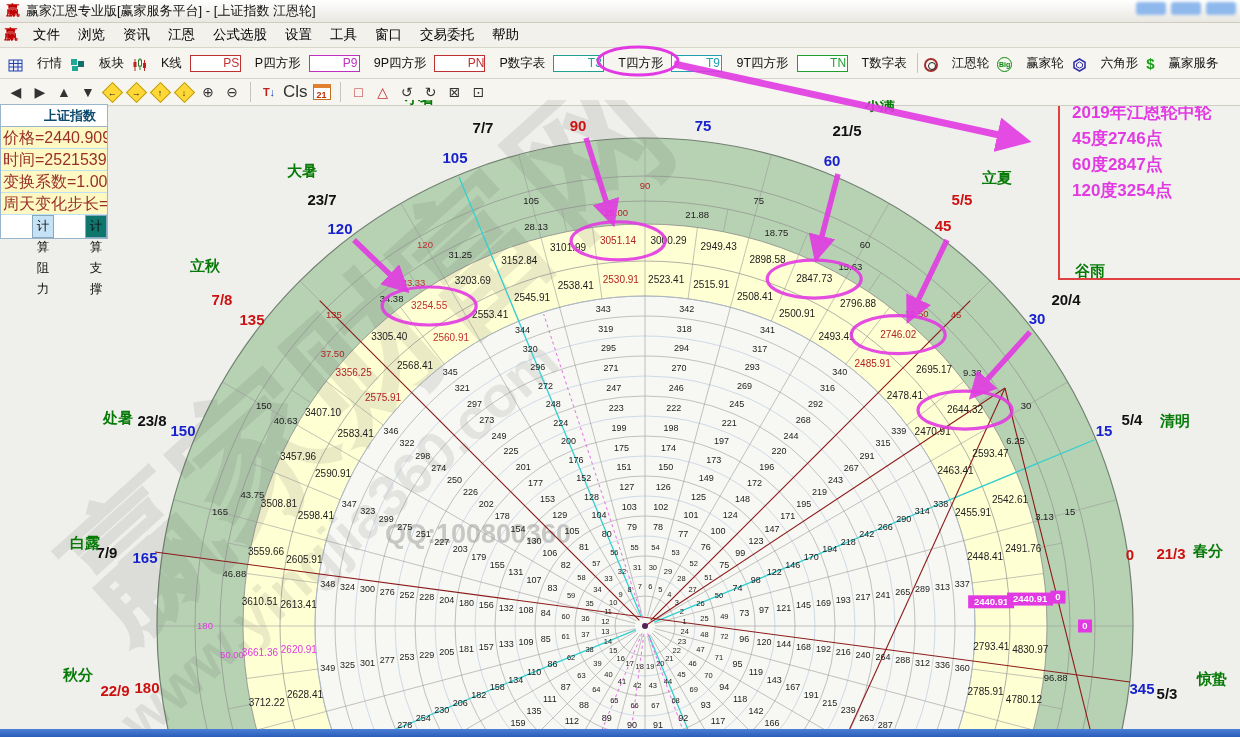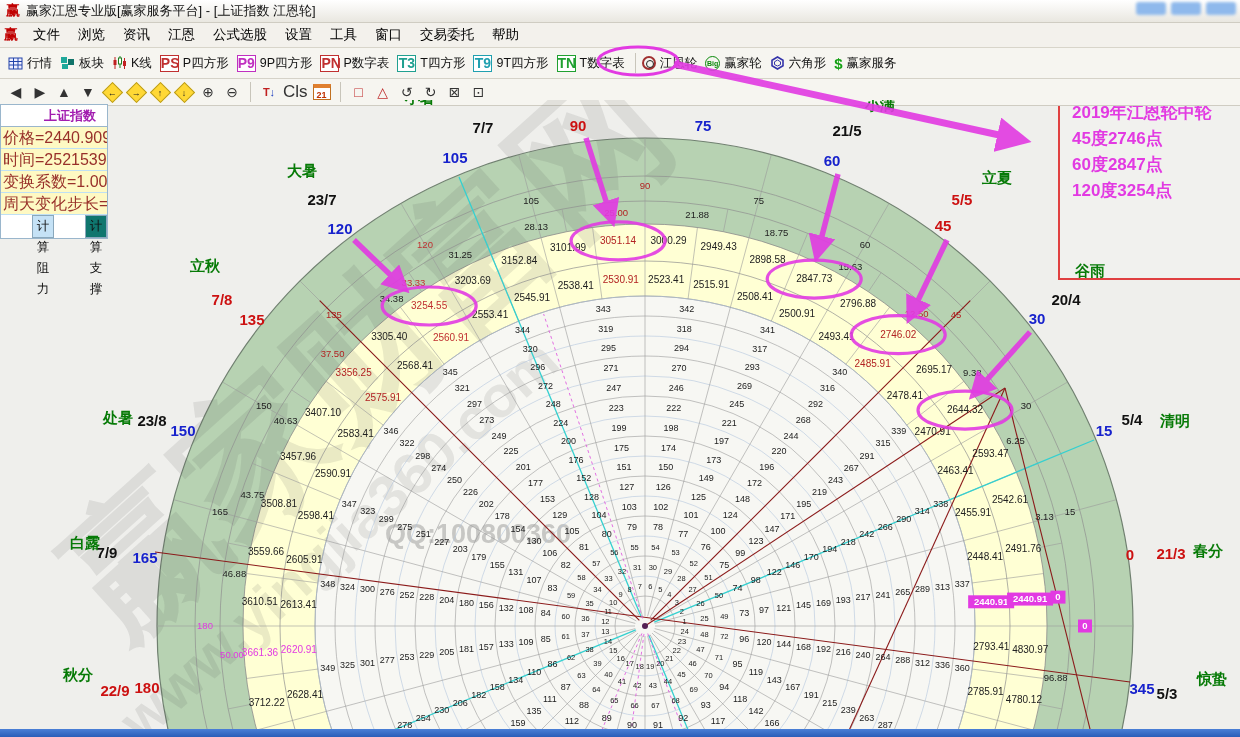--- a/index.html
+++ b/index.html
@@ -12,24 +12,24 @@
   .app-logo{color:#c00000;font-weight:bold;font-size:14px;margin-right:6px;}
   #win-blobs{position:absolute;right:4px;top:2px;display:flex;gap:5px;}
   .blob{width:30px;height:13px;background:#8fb9ec;border-radius:3px;filter:blur(1.5px);}
 
   #menubar{height:24px;background:#f3f1ec;border-bottom:1px solid #d8d5ca;display:flex;
     align-items:center;padding:0 4px;font-size:13.5px;position:relative;z-index:5;}
   .menu-item{padding:2px 9px;cursor:default;}
 
   #toolbar-main{height:30px;background:#f6f5f0;border-bottom:1px solid #d5d2c8;display:flex;
     align-items:center;padding:0 6px;font-size:12.5px;position:relative;z-index:5;}
-  .tb-item{display:flex;align-items:center;gap:4px;padding:2px 6px 2px 2px;white-space:nowrap;color:#111;}
+  .tb-item{display:flex;align-items:flex-end;gap:14px;padding:2px 6px 2px 2px;white-space:nowrap;color:#111;}
   .tb-sep{width:1px;height:20px;background:#c8c5ba;margin:0 4px;}
   .badge{display:inline-block;width:17px;height:15px;line-height:15px;text-align:center;
-    font-size:14px;font-weight:bold;border:1px solid;background:#fff;}
+    font-size:12px;font-weight:normal;border:1px solid;background:#fff;padding-left:32px;}
   .icon-target{position:relative;width:14px;height:14px;border:2px solid #a03030;border-radius:50%;box-sizing:border-box;}
   .icon-target::after{content:"";position:absolute;left:2px;top:2px;width:6px;height:6px;border:1.5px solid #222;border-radius:50%;}
   .icon-big{display:inline-block;width:15px;height:15px;border:1.5px solid #0a8a0a;border-radius:50%;
     font-size:7px;line-height:14px;text-align:center;color:#0a8a0a;font-weight:bold;box-sizing:border-box;}
   .icon-dollar{color:#14a014;font-weight:bold;font-size:15px;}
 
   #toolbar-nav{height:26px;background:#f6f5f0;border-bottom:1px solid #cfccc2;display:flex;
     align-items:center;padding:0 6px;gap:4px;position:relative;z-index:5;}
   .nav-btn{min-width:20px;height:20px;display:flex;align-items:center;justify-content:center;
     font-size:14px;color:#333;}
@@ -39,21 +39,21 @@
   .diamond span{transform:rotate(-45deg);font-size:9px;color:#222;font-weight:bold;}
   .cal{width:18px;height:16px;border:1px solid #c07020;background:#fff;font-size:9px;font-weight:bold;
     color:#c03000;text-align:center;line-height:15px;border-top:4px solid #e08030;box-sizing:border-box;}
   .tsort{font-size:11px;font-weight:bold;color:#c02020;}
   .tsort span{color:#2040c0;}
   .cls{font-size:17px;color:#333;}
 
   
   #info-panel{position:absolute;left:0;top:104px;width:106px;z-index:6;font-size:13px;
     border:1px solid #9ab6cc;background:#fff;}
-  #info-title{background:#ffffff;color:#a21caf;text-align:center;font-weight:bold;height:21px;line-height:21px;
+  #info-title{background:#ffffff;color:#0c4a6e;text-align:center;font-weight:bold;height:21px;line-height:21px;
     border-bottom:1px solid #9ab6cc;padding-left:32px;}
   .info-row{background:#fef9c3;color:#98302a;height:21px;line-height:21px;padding-left:2px;
     border-bottom:1px solid #bfe0f4;white-space:nowrap;overflow:hidden;font-size:16px;}
   #info-btns{display:flex;}
   .info-btn{flex:1;height:21px;line-height:21px;text-align:center;font-size:12.5px;color:#111;
     border:1px solid #8aa8bc;background:#c5e2f6;margin-left:31px;}
   .info-btn.alt{background:#0f766e;}
 
   
   #anno-box{position:absolute;left:1046px;top:92px;width:228px;height:188px;border:2px solid #e04040;

